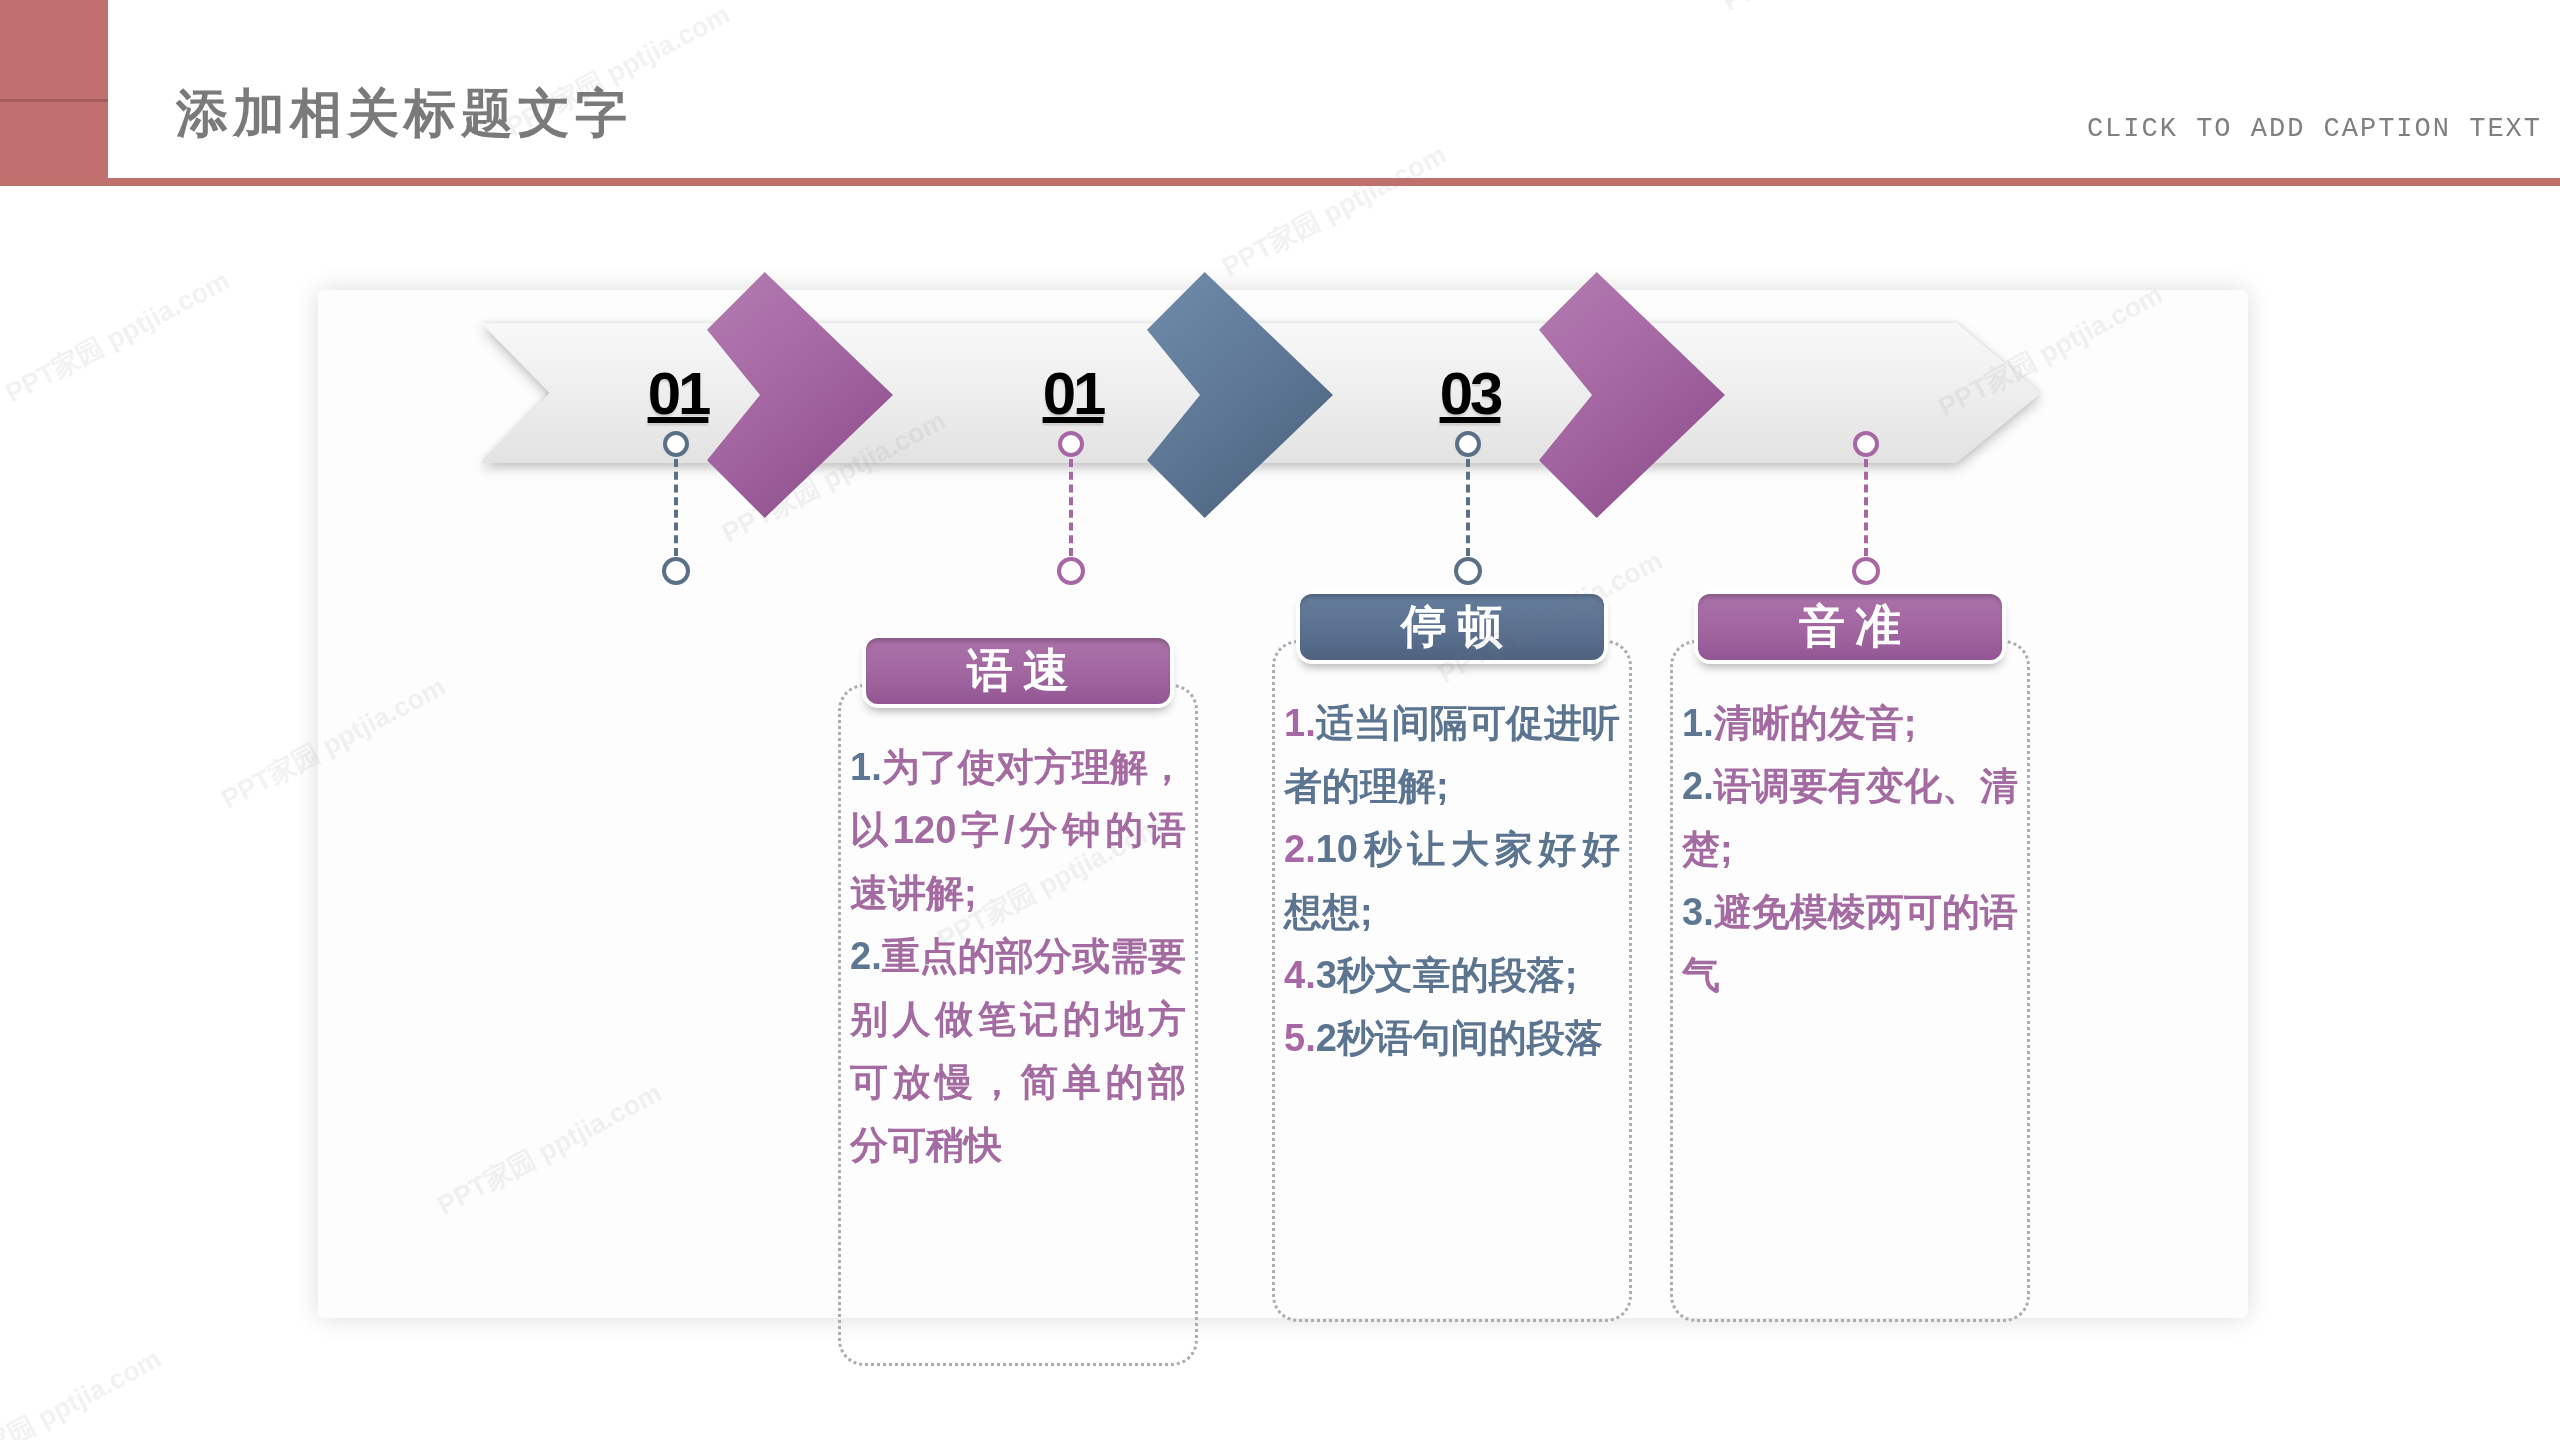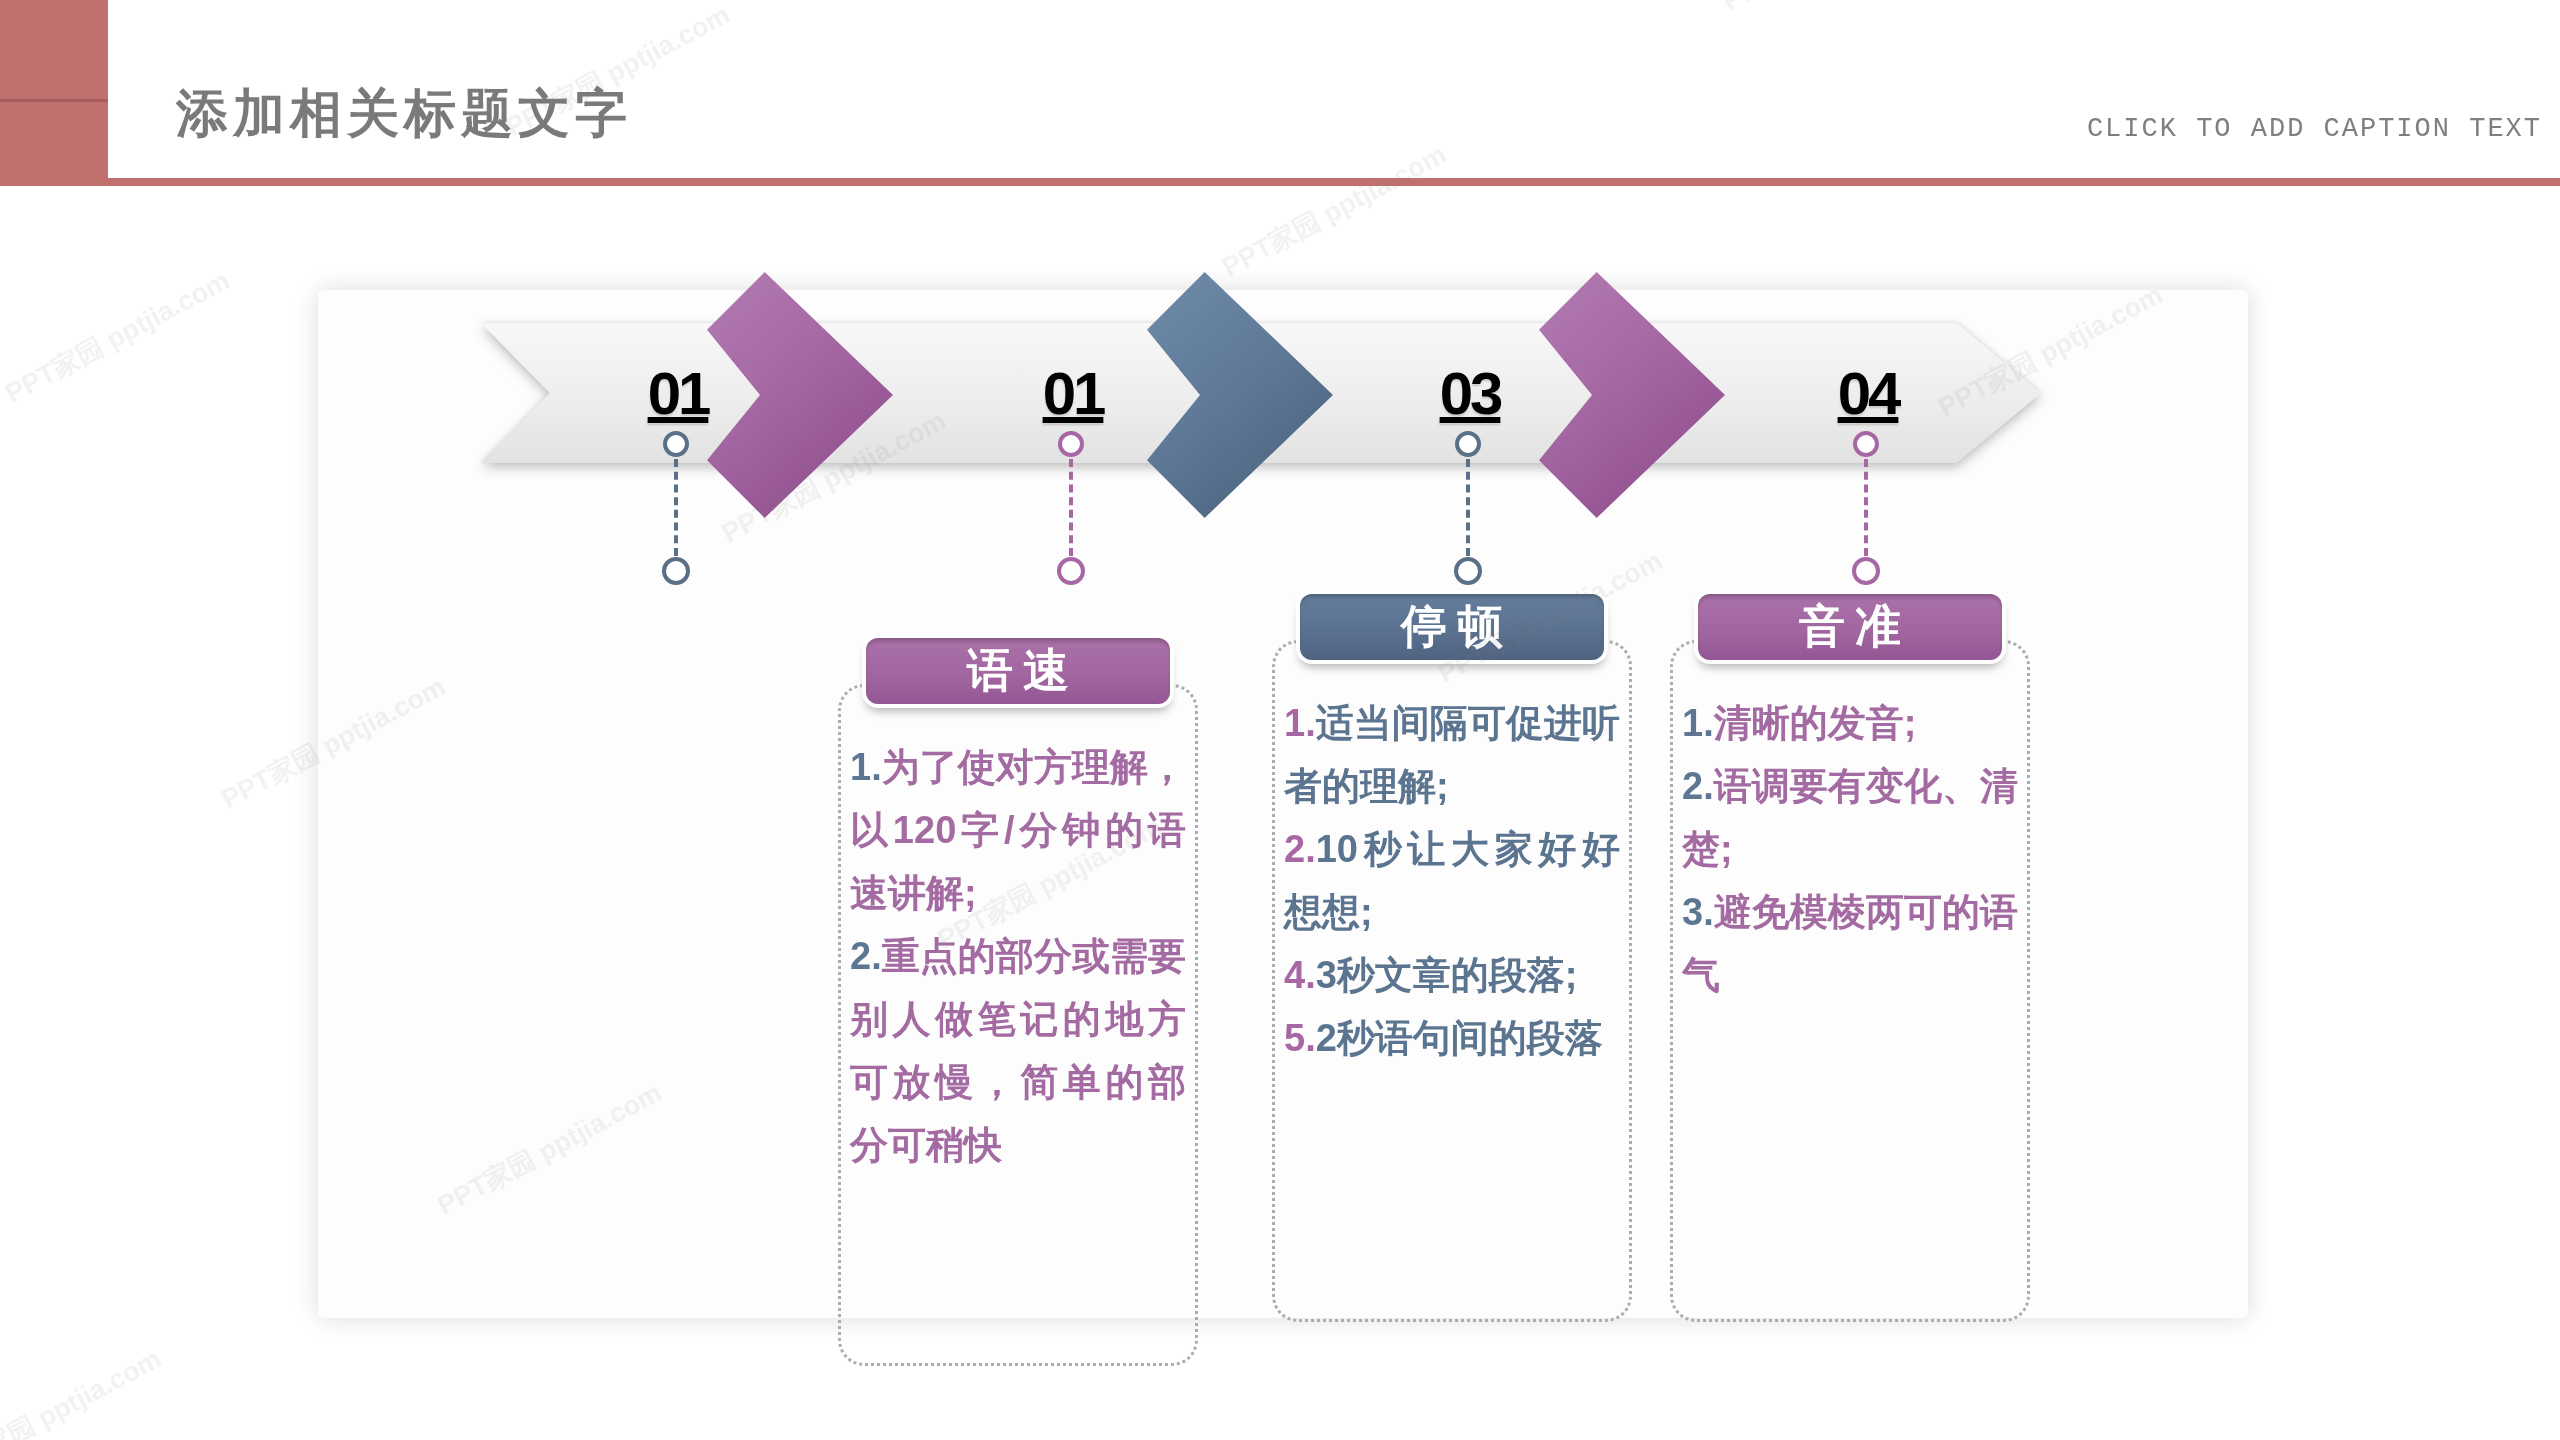--- a/index.html
+++ b/index.html
@@ -92,21 +92,20 @@
     <div class="band"></div>
   </div>
 
   <div class="arrow purple a1"></div>
   <div class="arrow slate a2"></div>
   <div class="arrow purple a3"></div>
 
   <div class="step-num s1">01</div>
   <div class="step-num s2">01</div>
   <div class="step-num s3">03</div>
-  <div class="step-num s4">04</div>
 
   <div class="ring-sm c-slate r1"></div>
   <div class="dash c-slate d1"></div>
   <div class="ring-lg c-slate R1"></div>
 
   <div class="ring-sm c-purple r2"></div>
   <div class="dash c-purple d2"></div>
   <div class="ring-lg c-purple R2"></div>
 
   <div class="ring-sm c-slate r3"></div>

